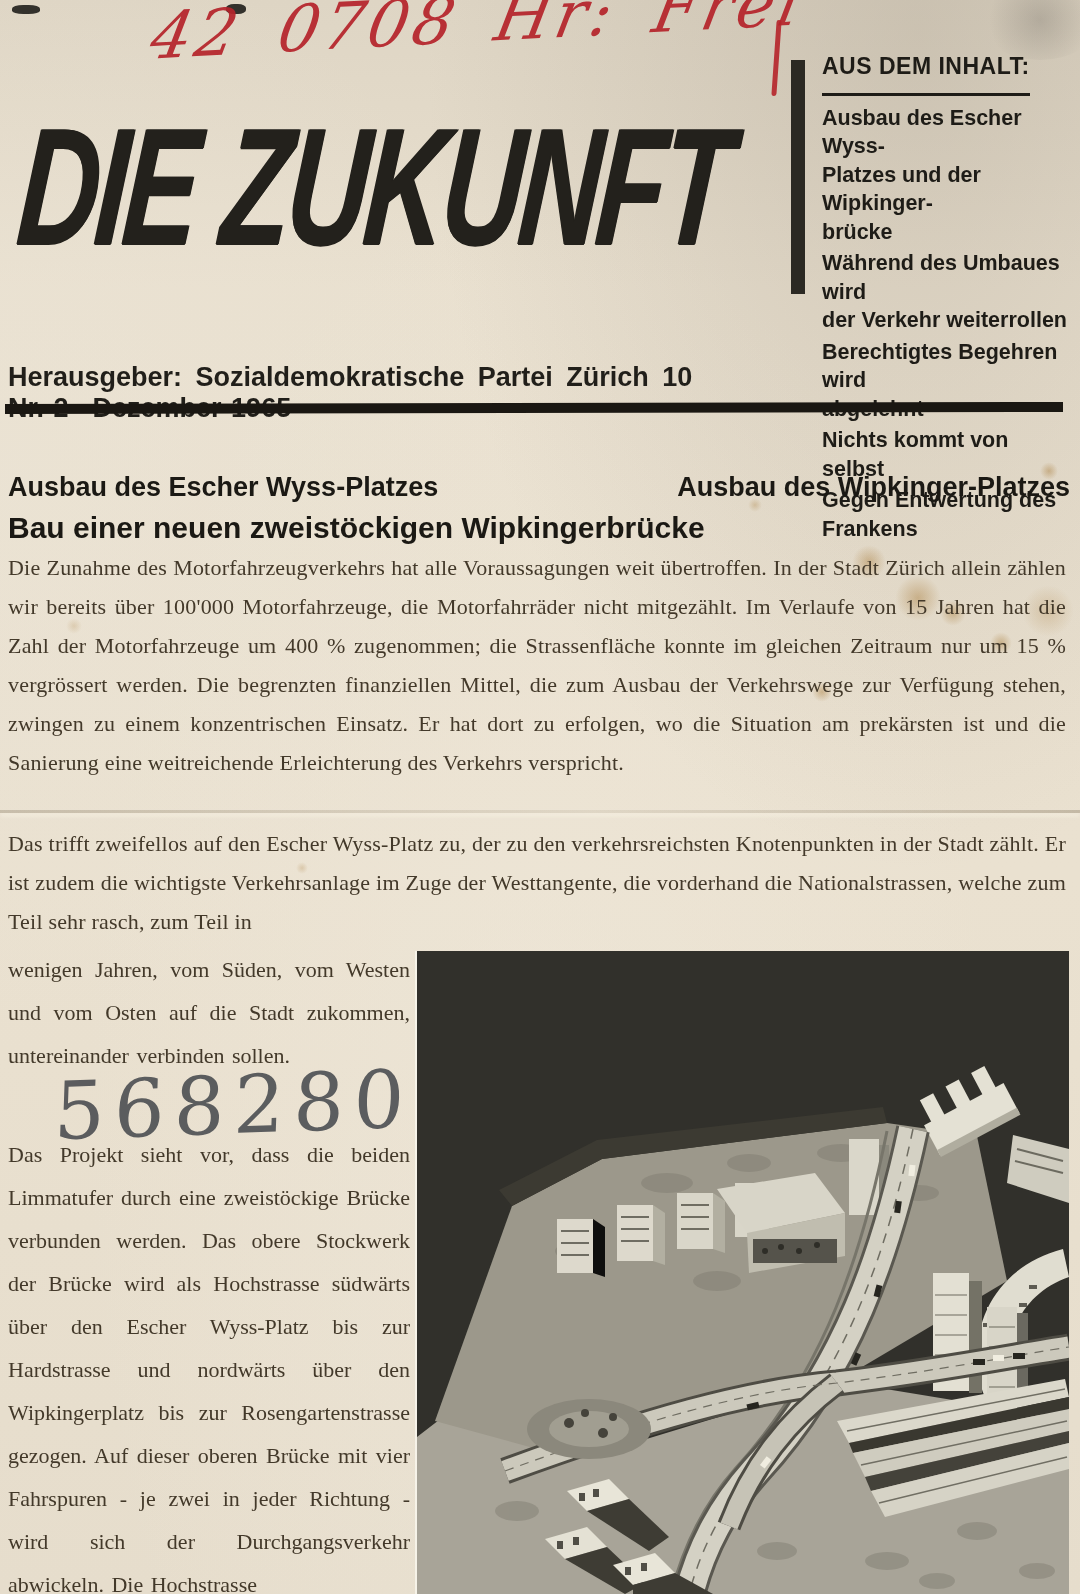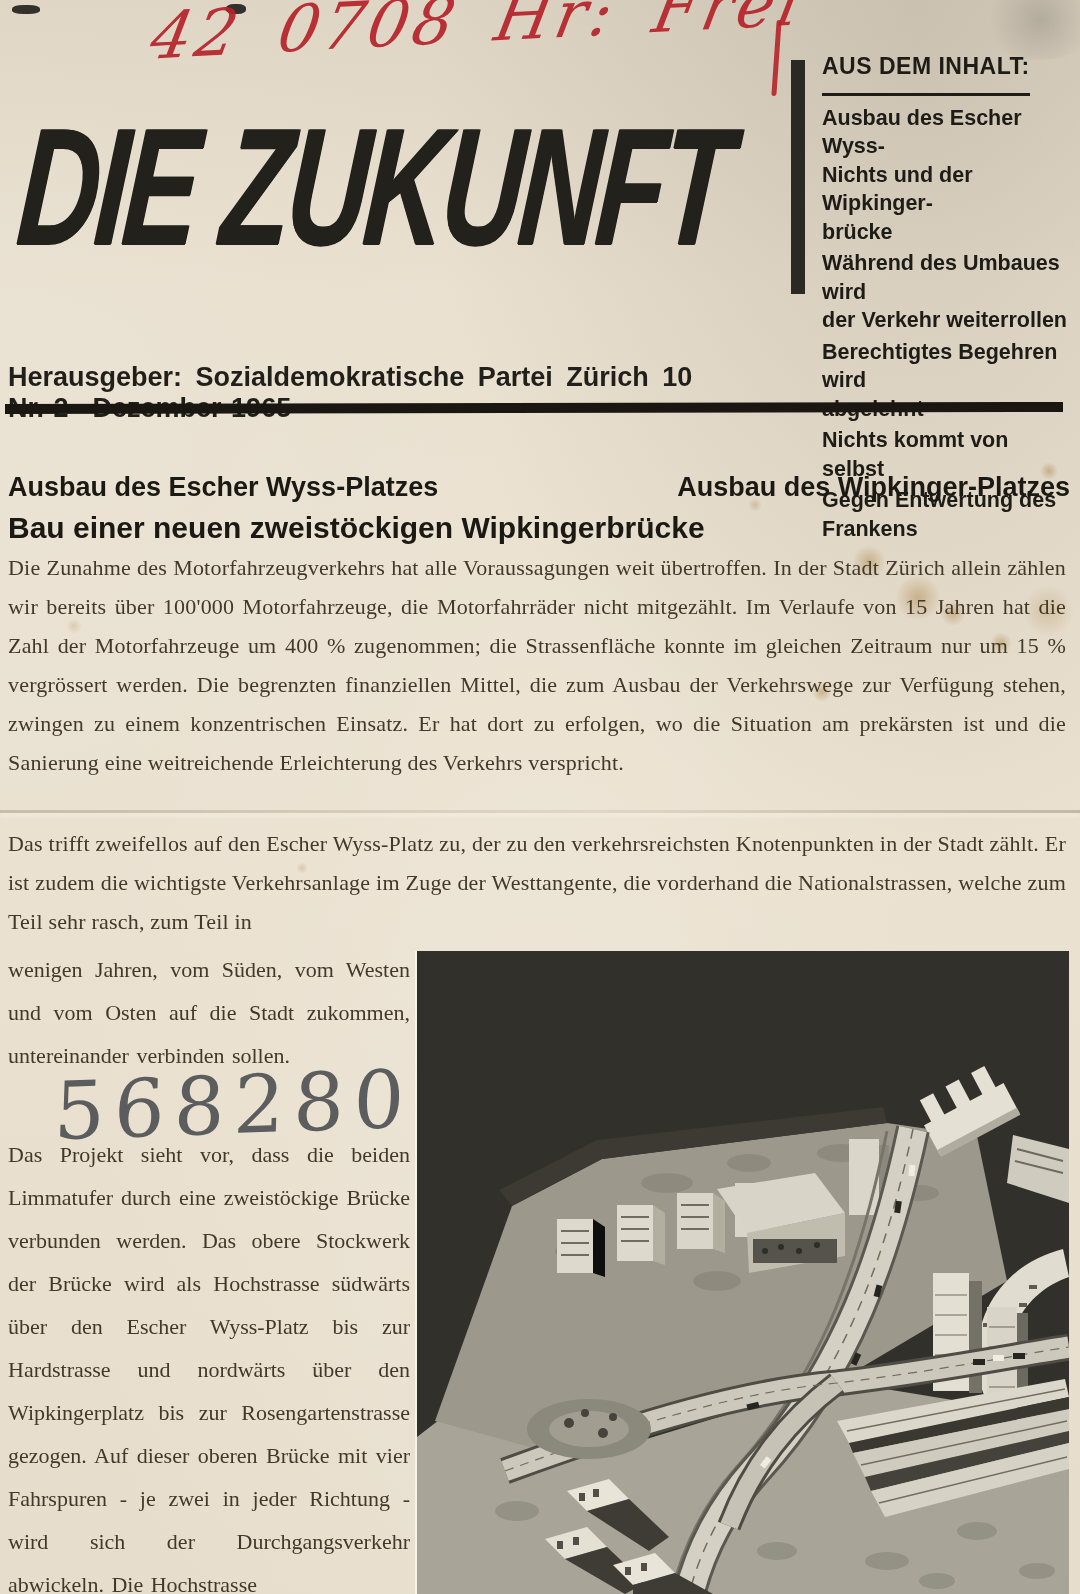--- a/index.html
+++ b/index.html
@@ -99,21 +99,21 @@
 
   <div class="hand-top">42 0708 Hr: Frei</div>
   <span class="hand-stroke"></span>
 
   <h1 class="masthead">DIE ZUKUNFT</h1>
 
   <div class="toc-bar"></div>
   <div class="toc">
     <span class="toc-title">AUS DEM INHALT:</span>
     <p class="toc-item">Ausbau des Escher Wyss-
-Nichts und der Wipkinger-
+Platzes und der Wipkinger-
 brücke</p>
     <p class="toc-item">Während des Umbaues wird
 der Verkehr weiterrollen</p>
     <p class="toc-item">Berechtigtes Begehren wird
 abgelehnt</p>
     <p class="toc-item">Nichts kommt von selbst</p>
     <p class="toc-item">Gegen Entwertung des
 Frankens</p>
   </div>
 

